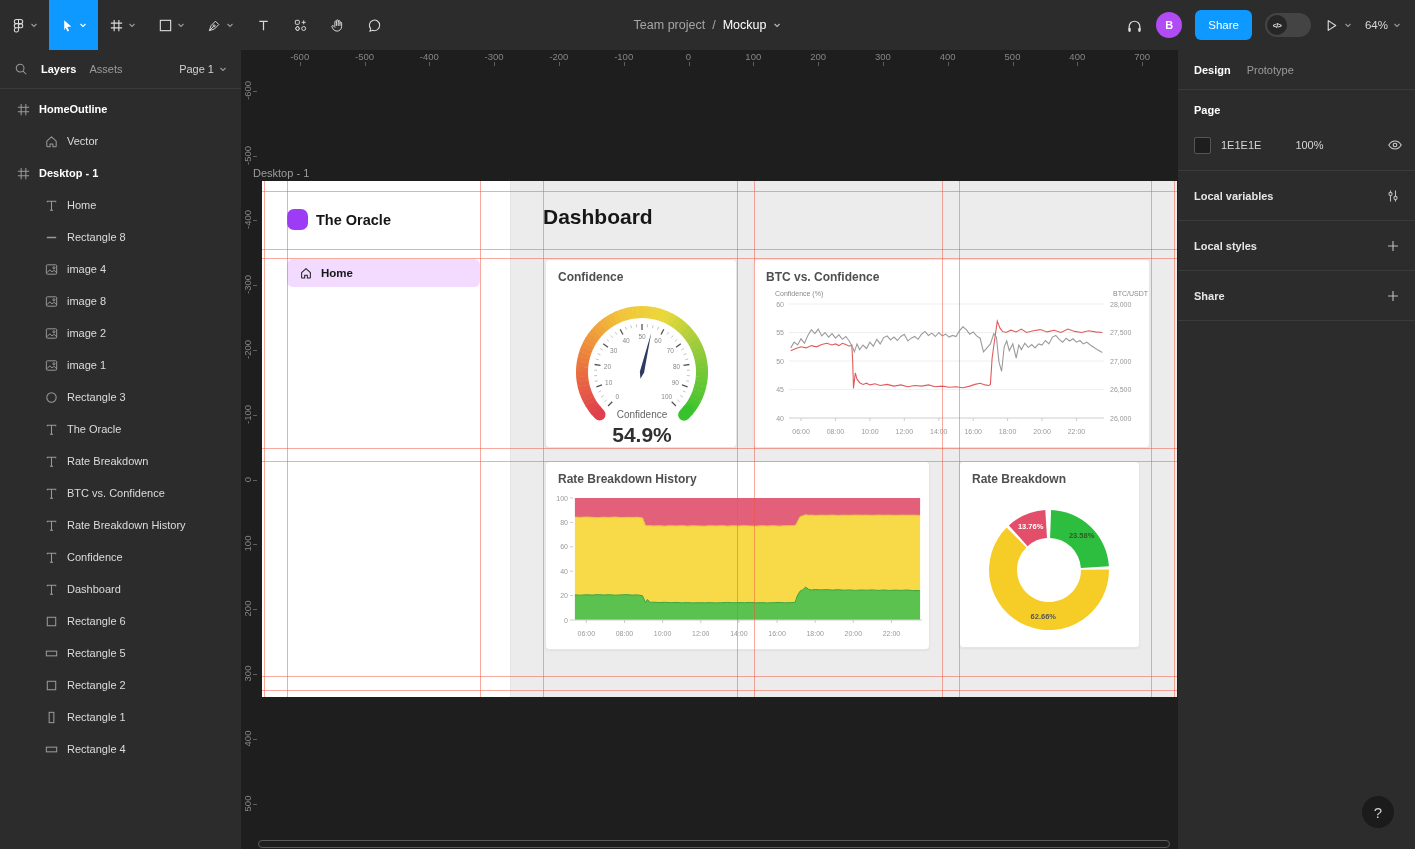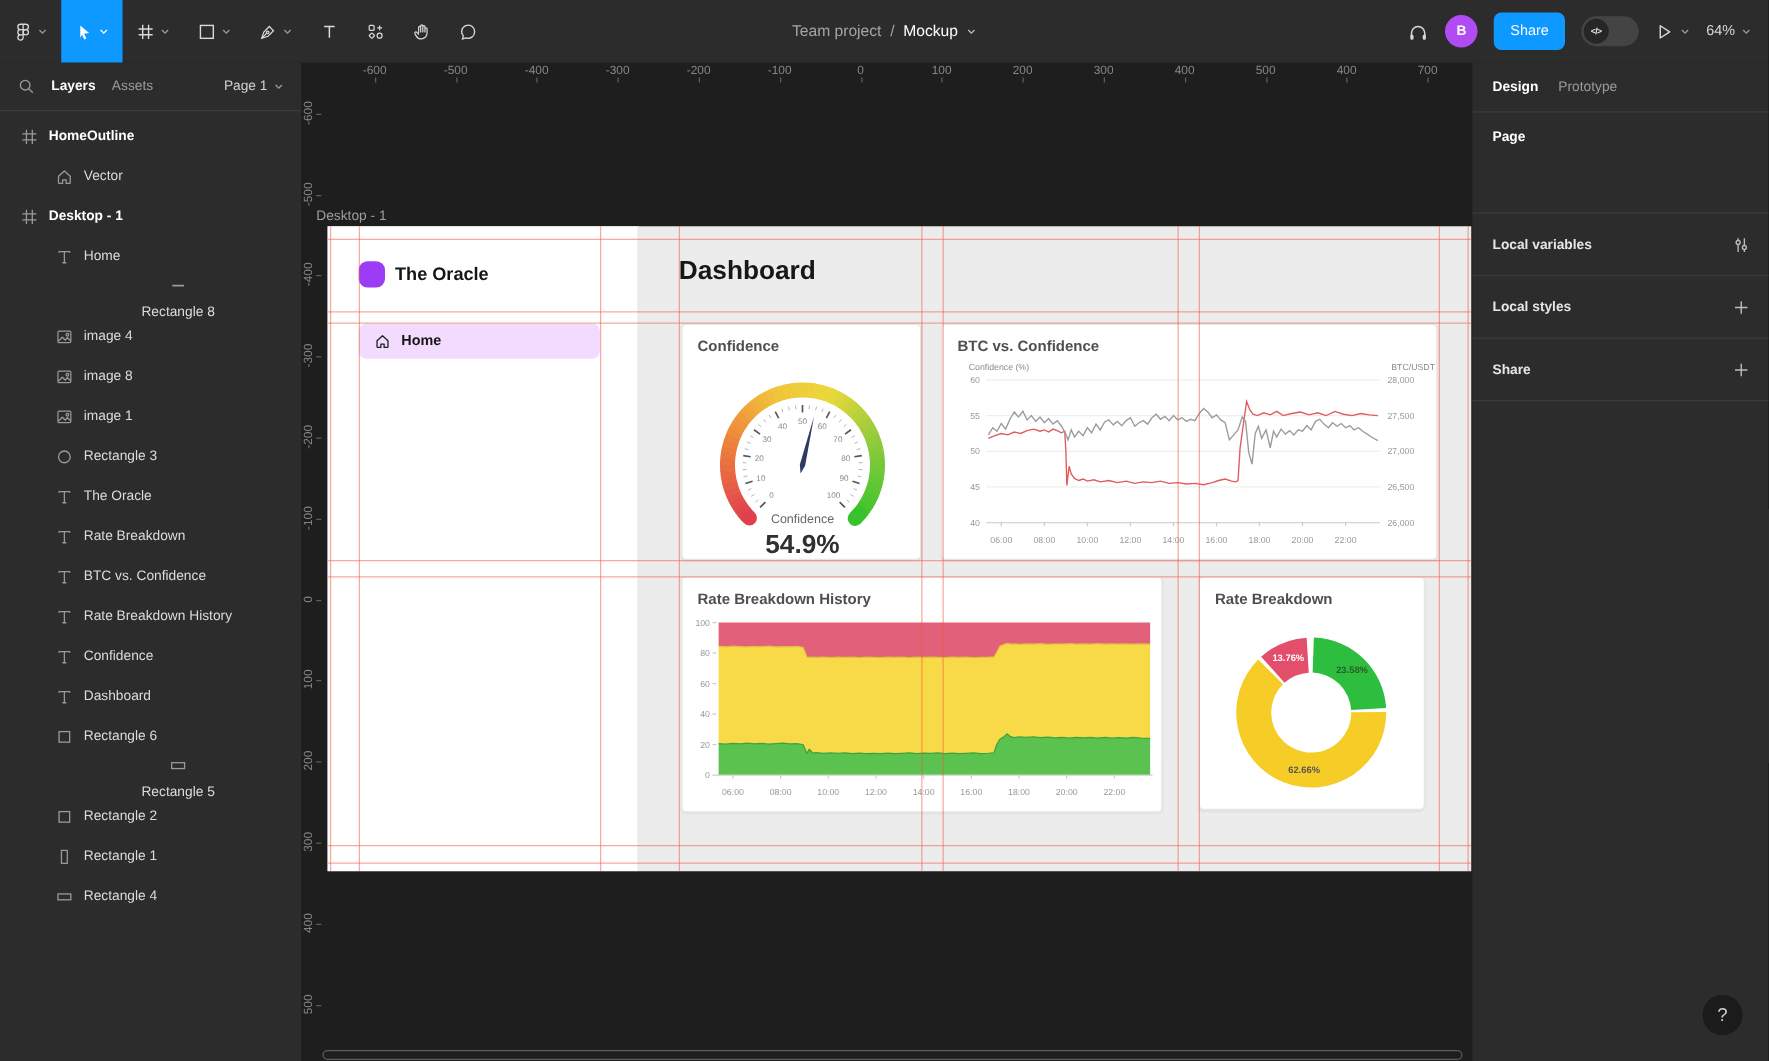--- a/index.html
+++ b/index.html
@@ -266,21 +266,21 @@
           <span>Desktop - 1</span>
         </div>
         <div class="layer-row" style="padding-left: 44px;">
           <span class="licon">
             <svg width="15" height="15" viewBox="0 0 16 16">
               <path d="M3.5 4.5v-1h9v1M8 3.5V13M6.3 13h3.4" stroke="currentColor" stroke-width="1.1" fill="none"></path>
             </svg>
           </span>
           <span>Home</span>
         </div>
-        <div class="layer-row" style="padding-left: 44px; flex-direction: column;">
+        <div class="layer-row" style="padding-left: 44px;">
           <span class="licon">
             <svg width="15" height="15" viewBox="0 0 16 16">
               <path d="M3 8h10" stroke="currentColor" stroke-width="1.6"></path>
             </svg>
           </span>
           <span>Rectangle 8</span>
         </div>
         <div class="layer-row" style="padding-left: 44px;">
           <span class="licon">
             <svg width="15" height="15" viewBox="0 0 16 16">
@@ -308,20 +308,32 @@
         <div class="layer-row" style="padding-left: 44px;">
           <span class="licon">
             <svg width="15" height="15" viewBox="0 0 16 16">
               <g fill="none" stroke="currentColor" stroke-width="1.05">
                 <rect x="2.5" y="3" width="11" height="10" rx="1"></rect>
                 <circle cx="10.6" cy="6.2" r="1.1"></circle>
                 <path d="M3 11.5l3.2-3.2 2.4 2.4 2-2 2.9 2.8"></path>
               </g>
             </svg>
           </span>
+          <span>image 2</span>
+        </div>
+        <div class="layer-row" style="padding-left: 44px;">
+          <span class="licon">
+            <svg width="15" height="15" viewBox="0 0 16 16">
+              <g fill="none" stroke="currentColor" stroke-width="1.05">
+                <rect x="2.5" y="3" width="11" height="10" rx="1"></rect>
+                <circle cx="10.6" cy="6.2" r="1.1"></circle>
+                <path d="M3 11.5l3.2-3.2 2.4 2.4 2-2 2.9 2.8"></path>
+              </g>
+            </svg>
+          </span>
           <span>image 1</span>
         </div>
         <div class="layer-row" style="padding-left: 44px;">
           <span class="licon">
             <svg width="15" height="15" viewBox="0 0 16 16">
               <circle cx="8" cy="8" r="5" fill="none" stroke="currentColor" stroke-width="1.1"></circle>
             </svg>
           </span>
           <span>Rectangle 3</span>
         </div>
@@ -374,21 +386,21 @@
           <span>Dashboard</span>
         </div>
         <div class="layer-row" style="padding-left: 44px;">
           <span class="licon">
             <svg width="15" height="15" viewBox="0 0 16 16">
               <rect x="3.5" y="3.5" width="9" height="9" fill="none" stroke="currentColor" stroke-width="1.1"></rect>
             </svg>
           </span>
           <span>Rectangle 6</span>
         </div>
-        <div class="layer-row" style="padding-left: 44px; flex-direction: column;">
+        <div class="layer-row" style="padding-left: 44px;">
           <span class="licon">
             <svg width="15" height="15" viewBox="0 0 16 16">
               <rect x="2.5" y="5.5" width="11" height="5" fill="none" stroke="currentColor" stroke-width="1.1"></rect>
             </svg>
           </span>
           <span>Rectangle 5</span>
         </div>
         <div class="layer-row" style="padding-left: 44px;">
           <span class="licon">
             <svg width="15" height="15" viewBox="0 0 16 16">
@@ -737,20 +749,31 @@
     <div class="hscroll"></div>
   </main>
 
   <aside class="right-panel">
     <div class="rp-tabs">
       <span class="rp-tab">Design</span>
       <span class="rp-tab inactive">Prototype</span>
     </div>
     <div class="rp-page">
       <div class="rp-label">Page</div>
+      <div class="color-row">
+        <span class="swatch"></span>
+        <span>1E1E1E</span>
+        <span class="op">100%</span>
+        <span class="eye">
+            <svg width="16" height="16" viewBox="0 0 16 16">
+              <path d="M1.8 8s2.4-4 6.2-4 6.2 4 6.2 4-2.4 4-6.2 4S1.8 8 1.8 8z" fill="none" stroke="currentColor" stroke-width="1.1"></path>
+              <circle cx="8" cy="8" r="1.8" fill="none" stroke="currentColor" stroke-width="1.1"></circle>
+            </svg>
+          </span>
+      </div>
     </div>
     <div class="rp-row">
       <span>Local variables</span>
       <span class="ricon">
           <svg width="16" height="16" viewBox="0 0 16 16">
             <g fill="none" stroke="currentColor" stroke-width="1.1">
               <path d="M5.5 2.5v11M10.5 2.5v11"></path>
               <circle cx="5.5" cy="6" r="1.6" fill="#2c2c2c"></circle>
               <circle cx="10.5" cy="10" r="1.6" fill="#2c2c2c"></circle>
             </g>

